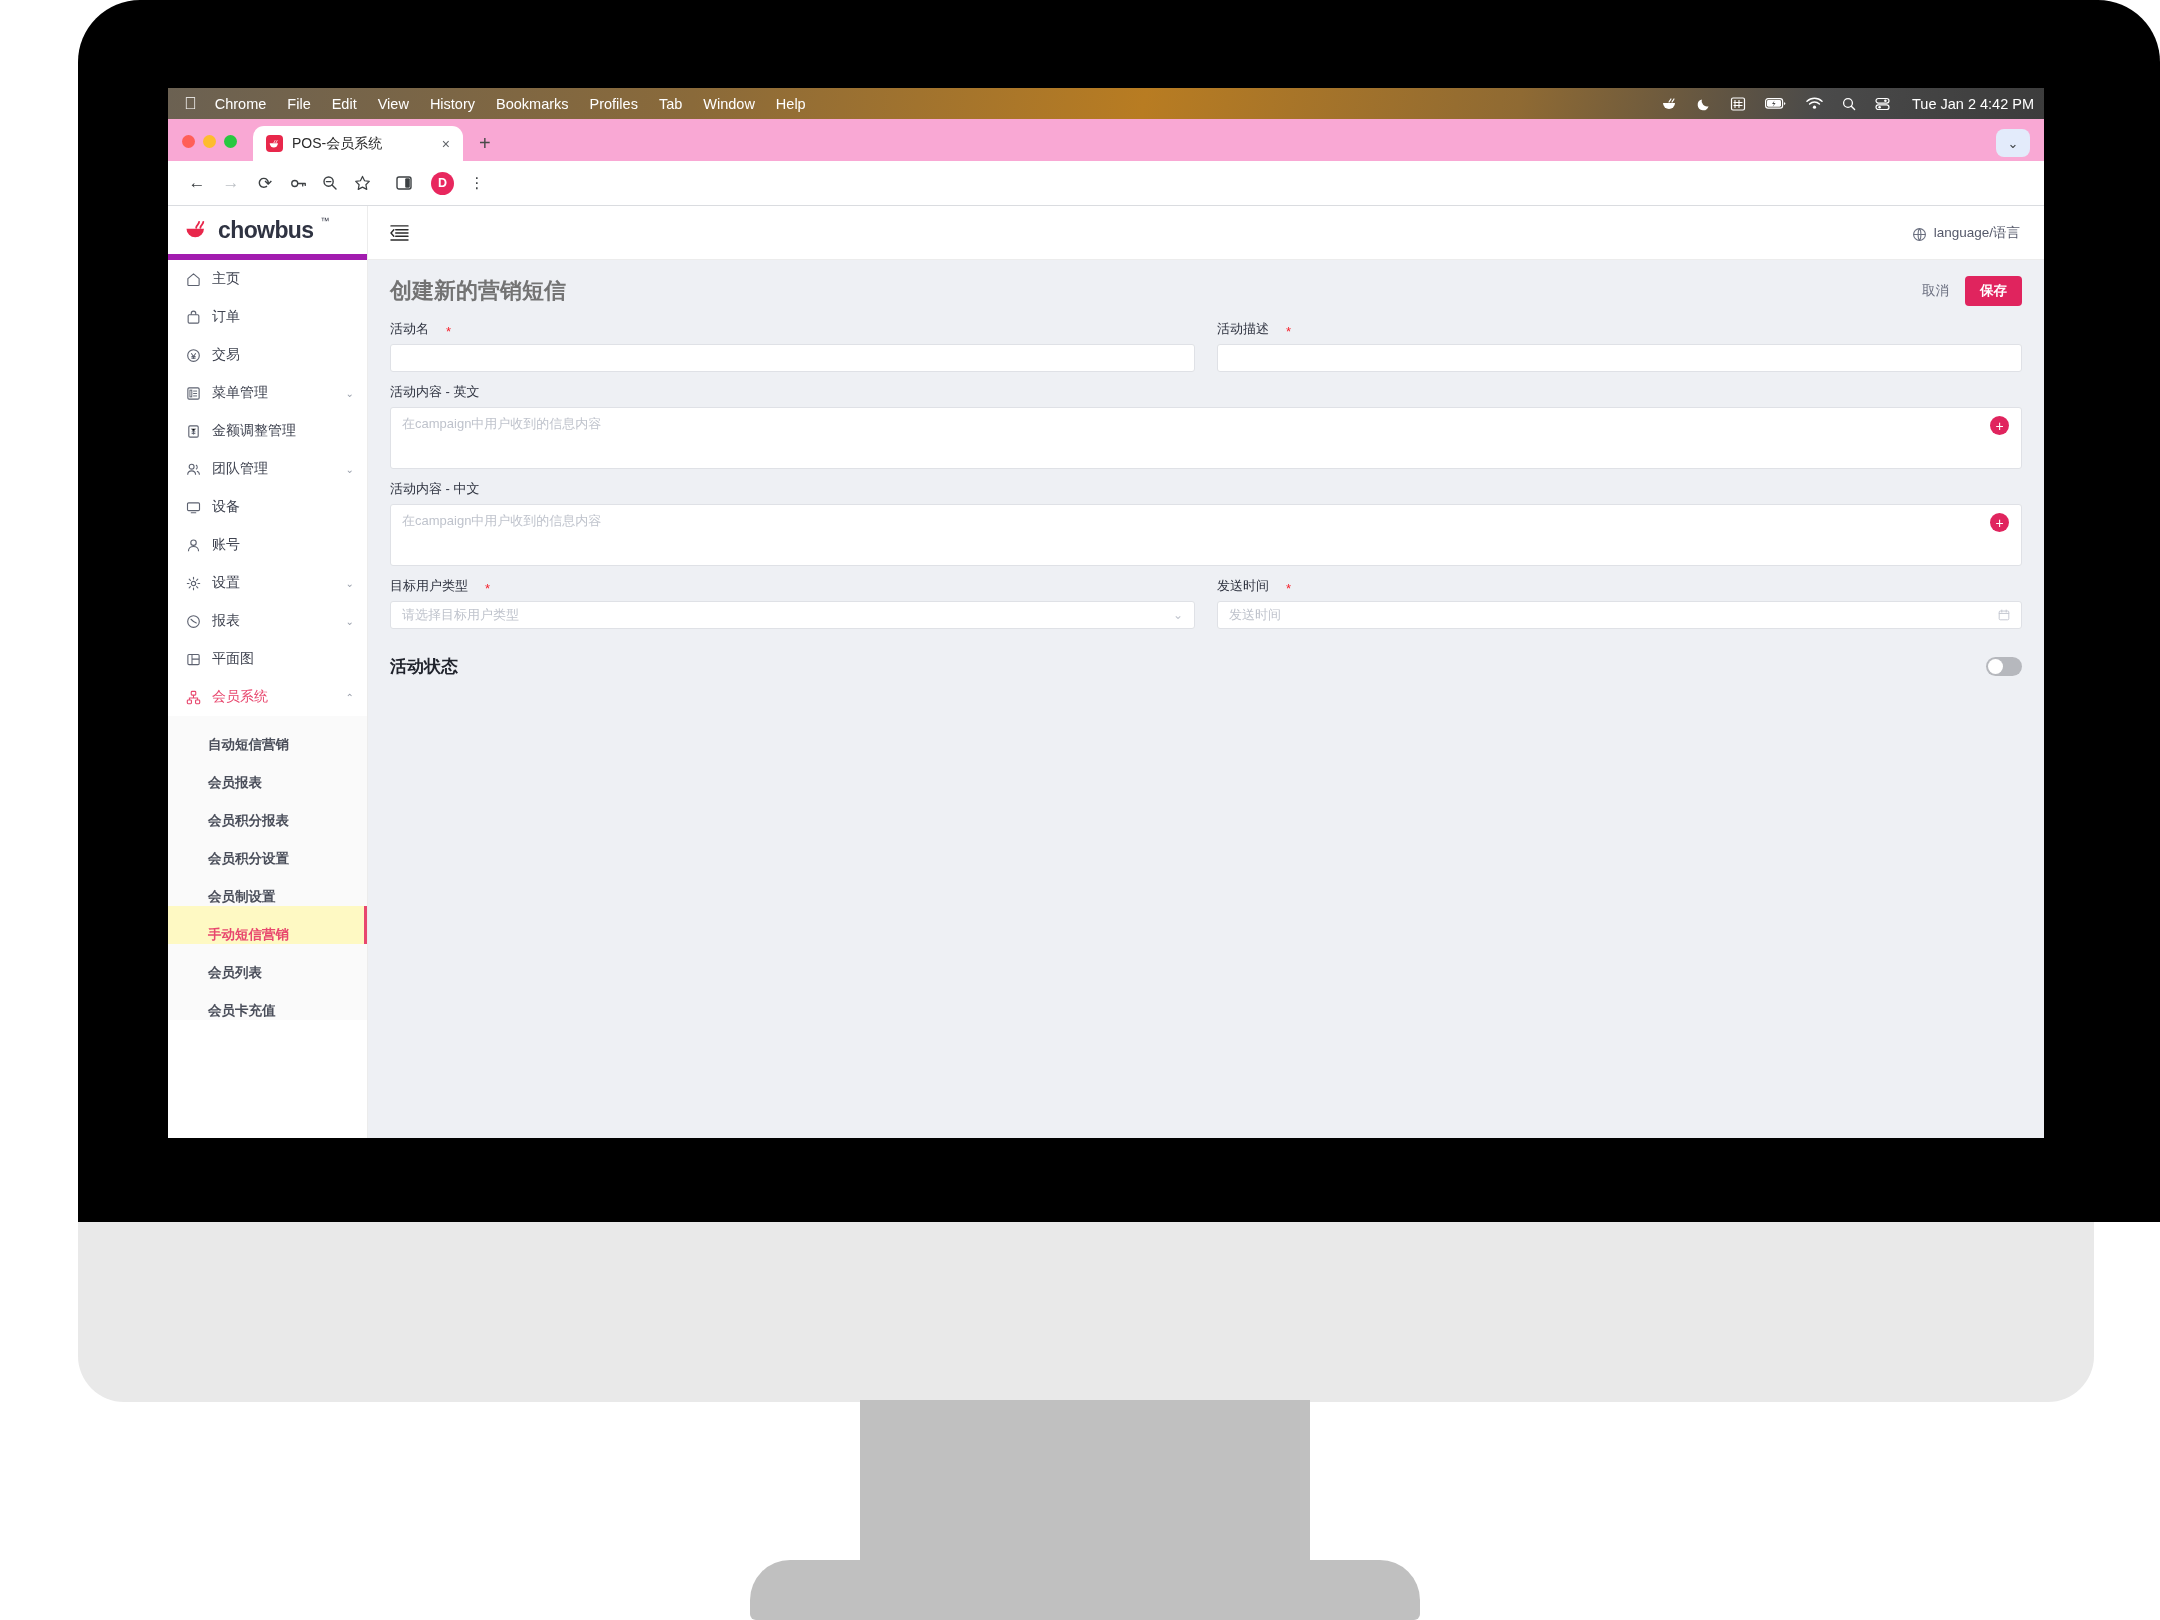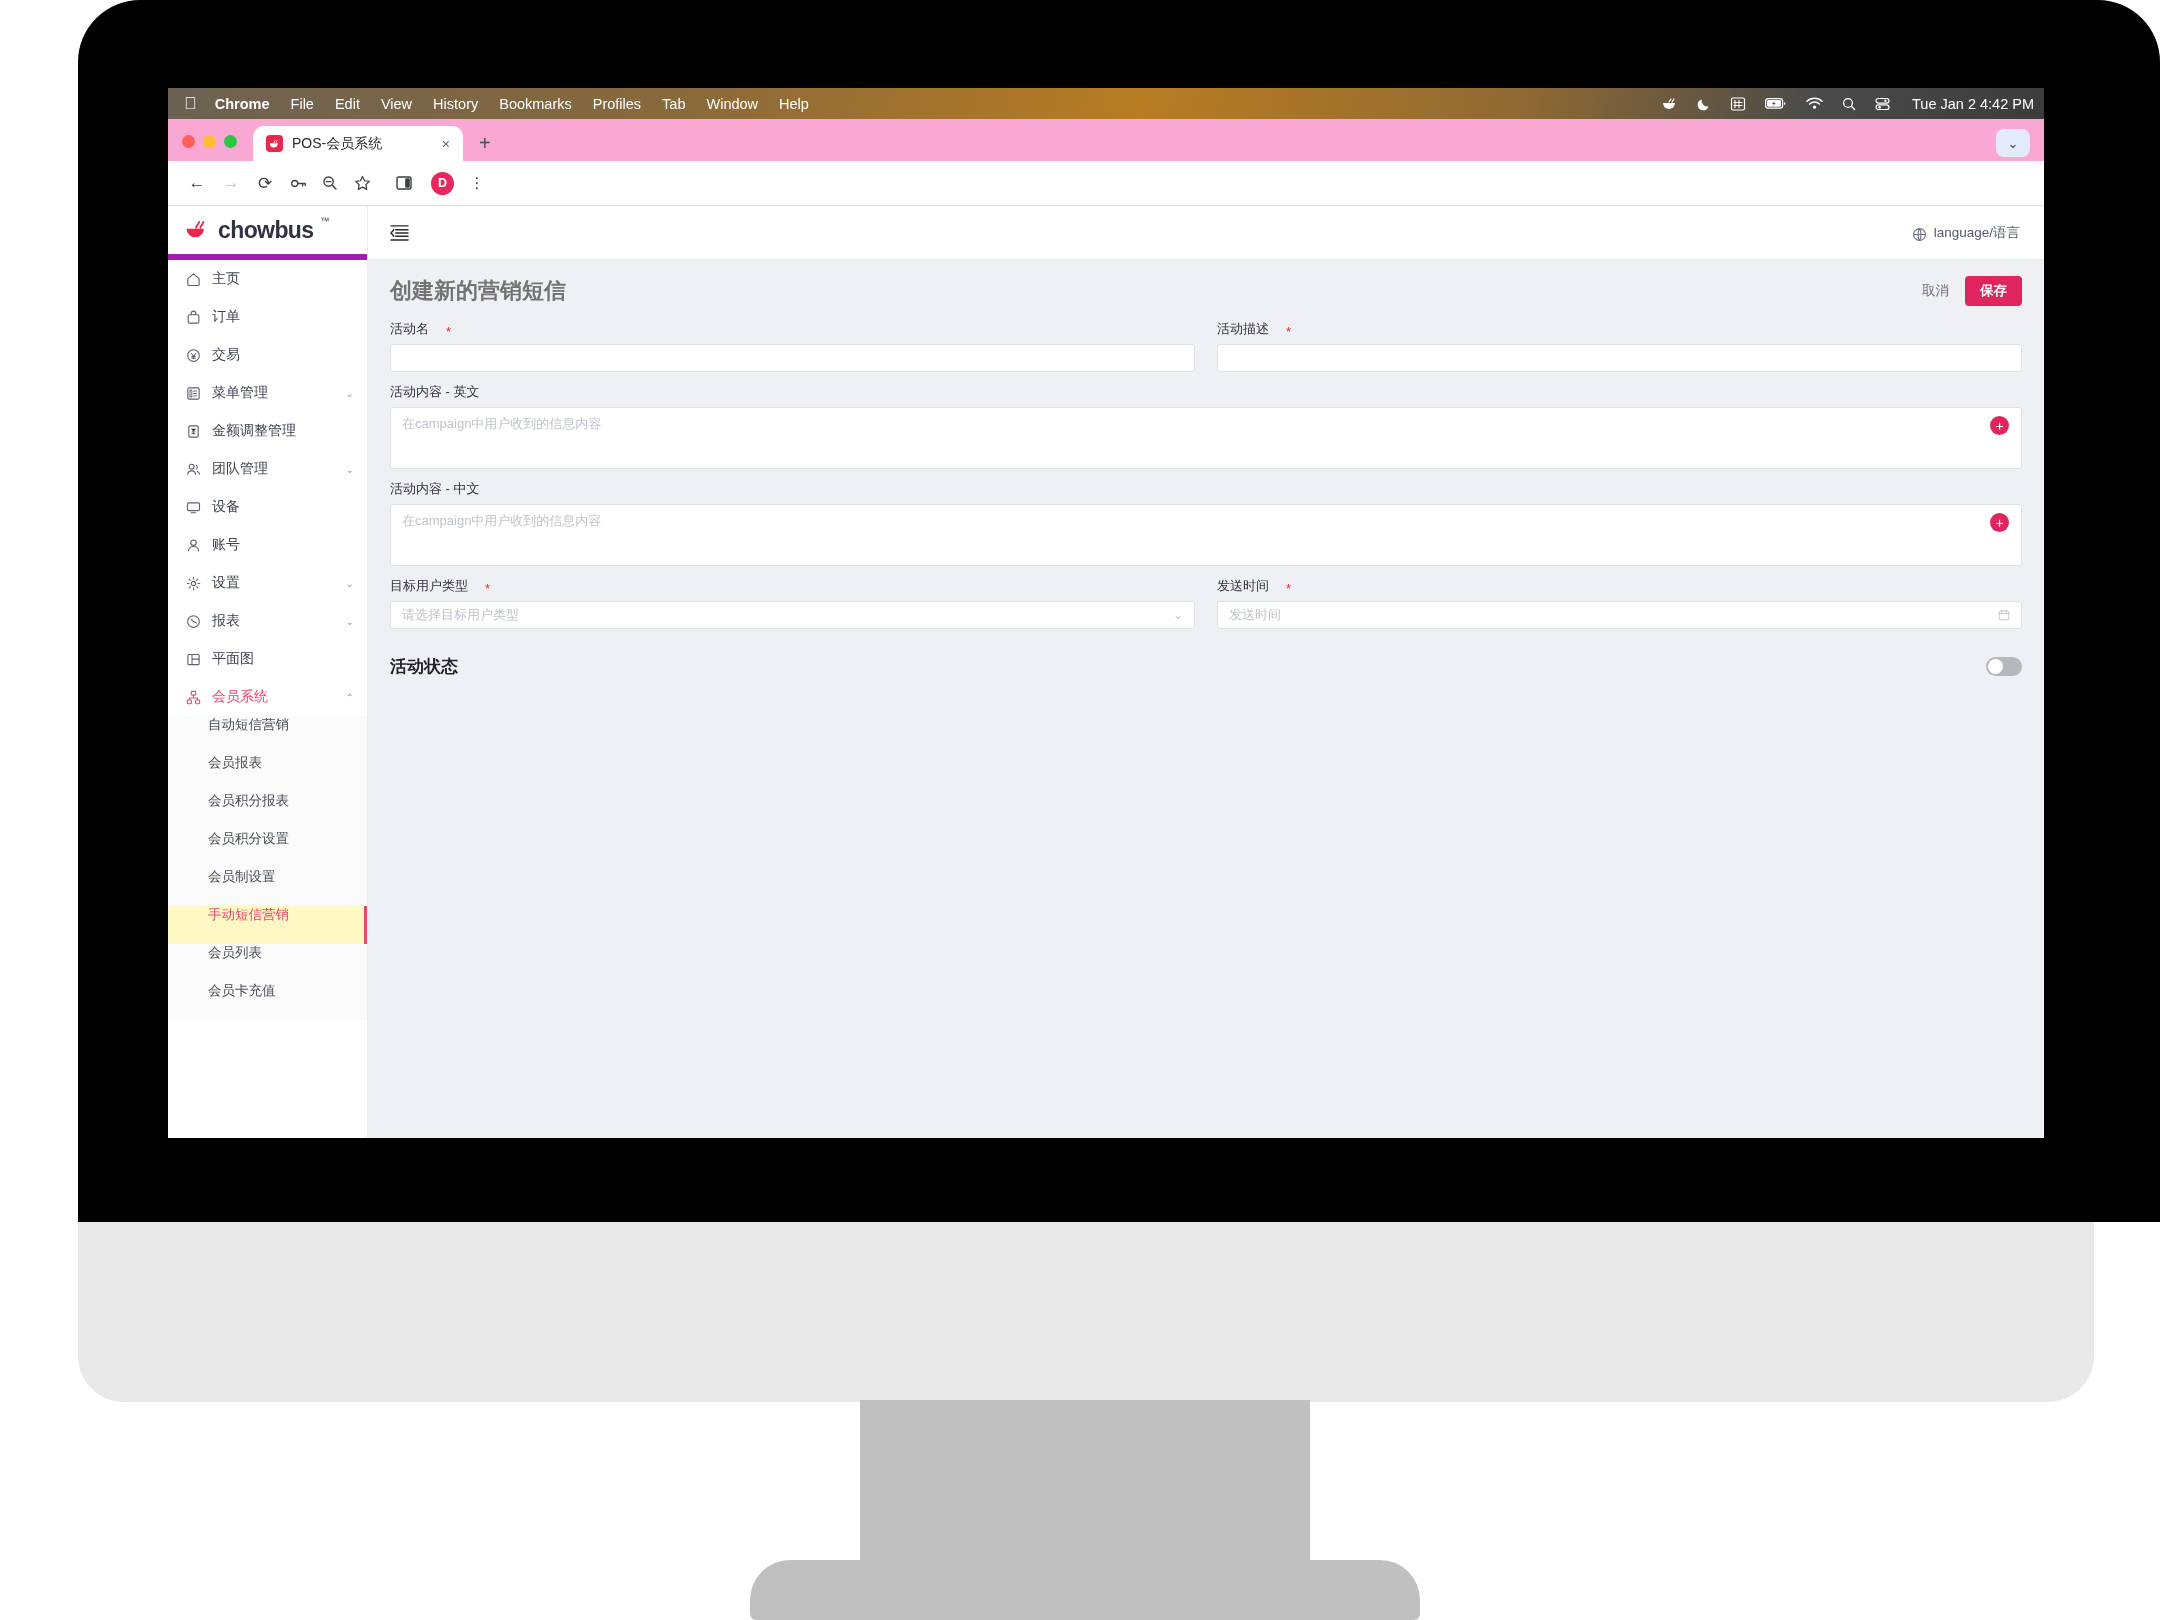--- a/index.html
+++ b/index.html
@@ -56,21 +56,21 @@
     height: 31px;
     background: linear-gradient(100deg, #6b6152 0%, #8a6a3a 28%, #b87c22 52%, #8f6a33 72%, #4a4a4a 88%, #3c3c3c 100%);
     display: flex;
     align-items: center;
     padding: 0 10px 0 16px;
     color: #ffffff;
     font-size: 14.5px;
   }
   #menubar .apple { font-size: 17px; margin-right: 18px; line-height: 1; }
   #menubar .mi { margin-right: 21px; white-space: nowrap; }
-  #menubar .mi.app { font-weight: bold; }
+  #menubar .mi.app { font-weight: normal; }
   #menubar .spacer { flex: 1; }
   #menubar .si { margin-left: 19px; display: flex; align-items: center; }
   #menubar .clock { margin-left: 22px; font-size: 14.5px; white-space: nowrap; }
 
   
   #tabstrip {
     height: 42px;
     background: #f9a8d4;
     display: flex;
     align-items: flex-end;
@@ -177,25 +177,26 @@
     white-space: nowrap;
   }
   .nav-item .ico { width: 16px; display: flex; align-items: center; justify-content: center; color: #5d6270; }
   .nav-item .lbl { flex: 1; }
   .nav-item .chev { font-size: 10px; color: #9aa0ac; }
   .nav-item.active { color: #e8476e; }
   .nav-item.active .ico { color: #e8476e; }
   #submenu { background: #fafafa; }
   .sub-item {
     height: 38px;
-    display: flex; align-items: flex-start;
+    display: flex; align-items: flex-end;
     padding-left: 40px;
     font-size: 13.5px;
     color: #4a4e5a;
     position: relative;
+    font-weight: bold;
   }
   .sub-item.active {
     background: #fef9c3;
     color: #e8476e;
   }
   .sub-item.active::after {
     content: "";
     position: absolute; right: 0; top: 0; bottom: 0;
     width: 3px; background: #e8476e;
   }

